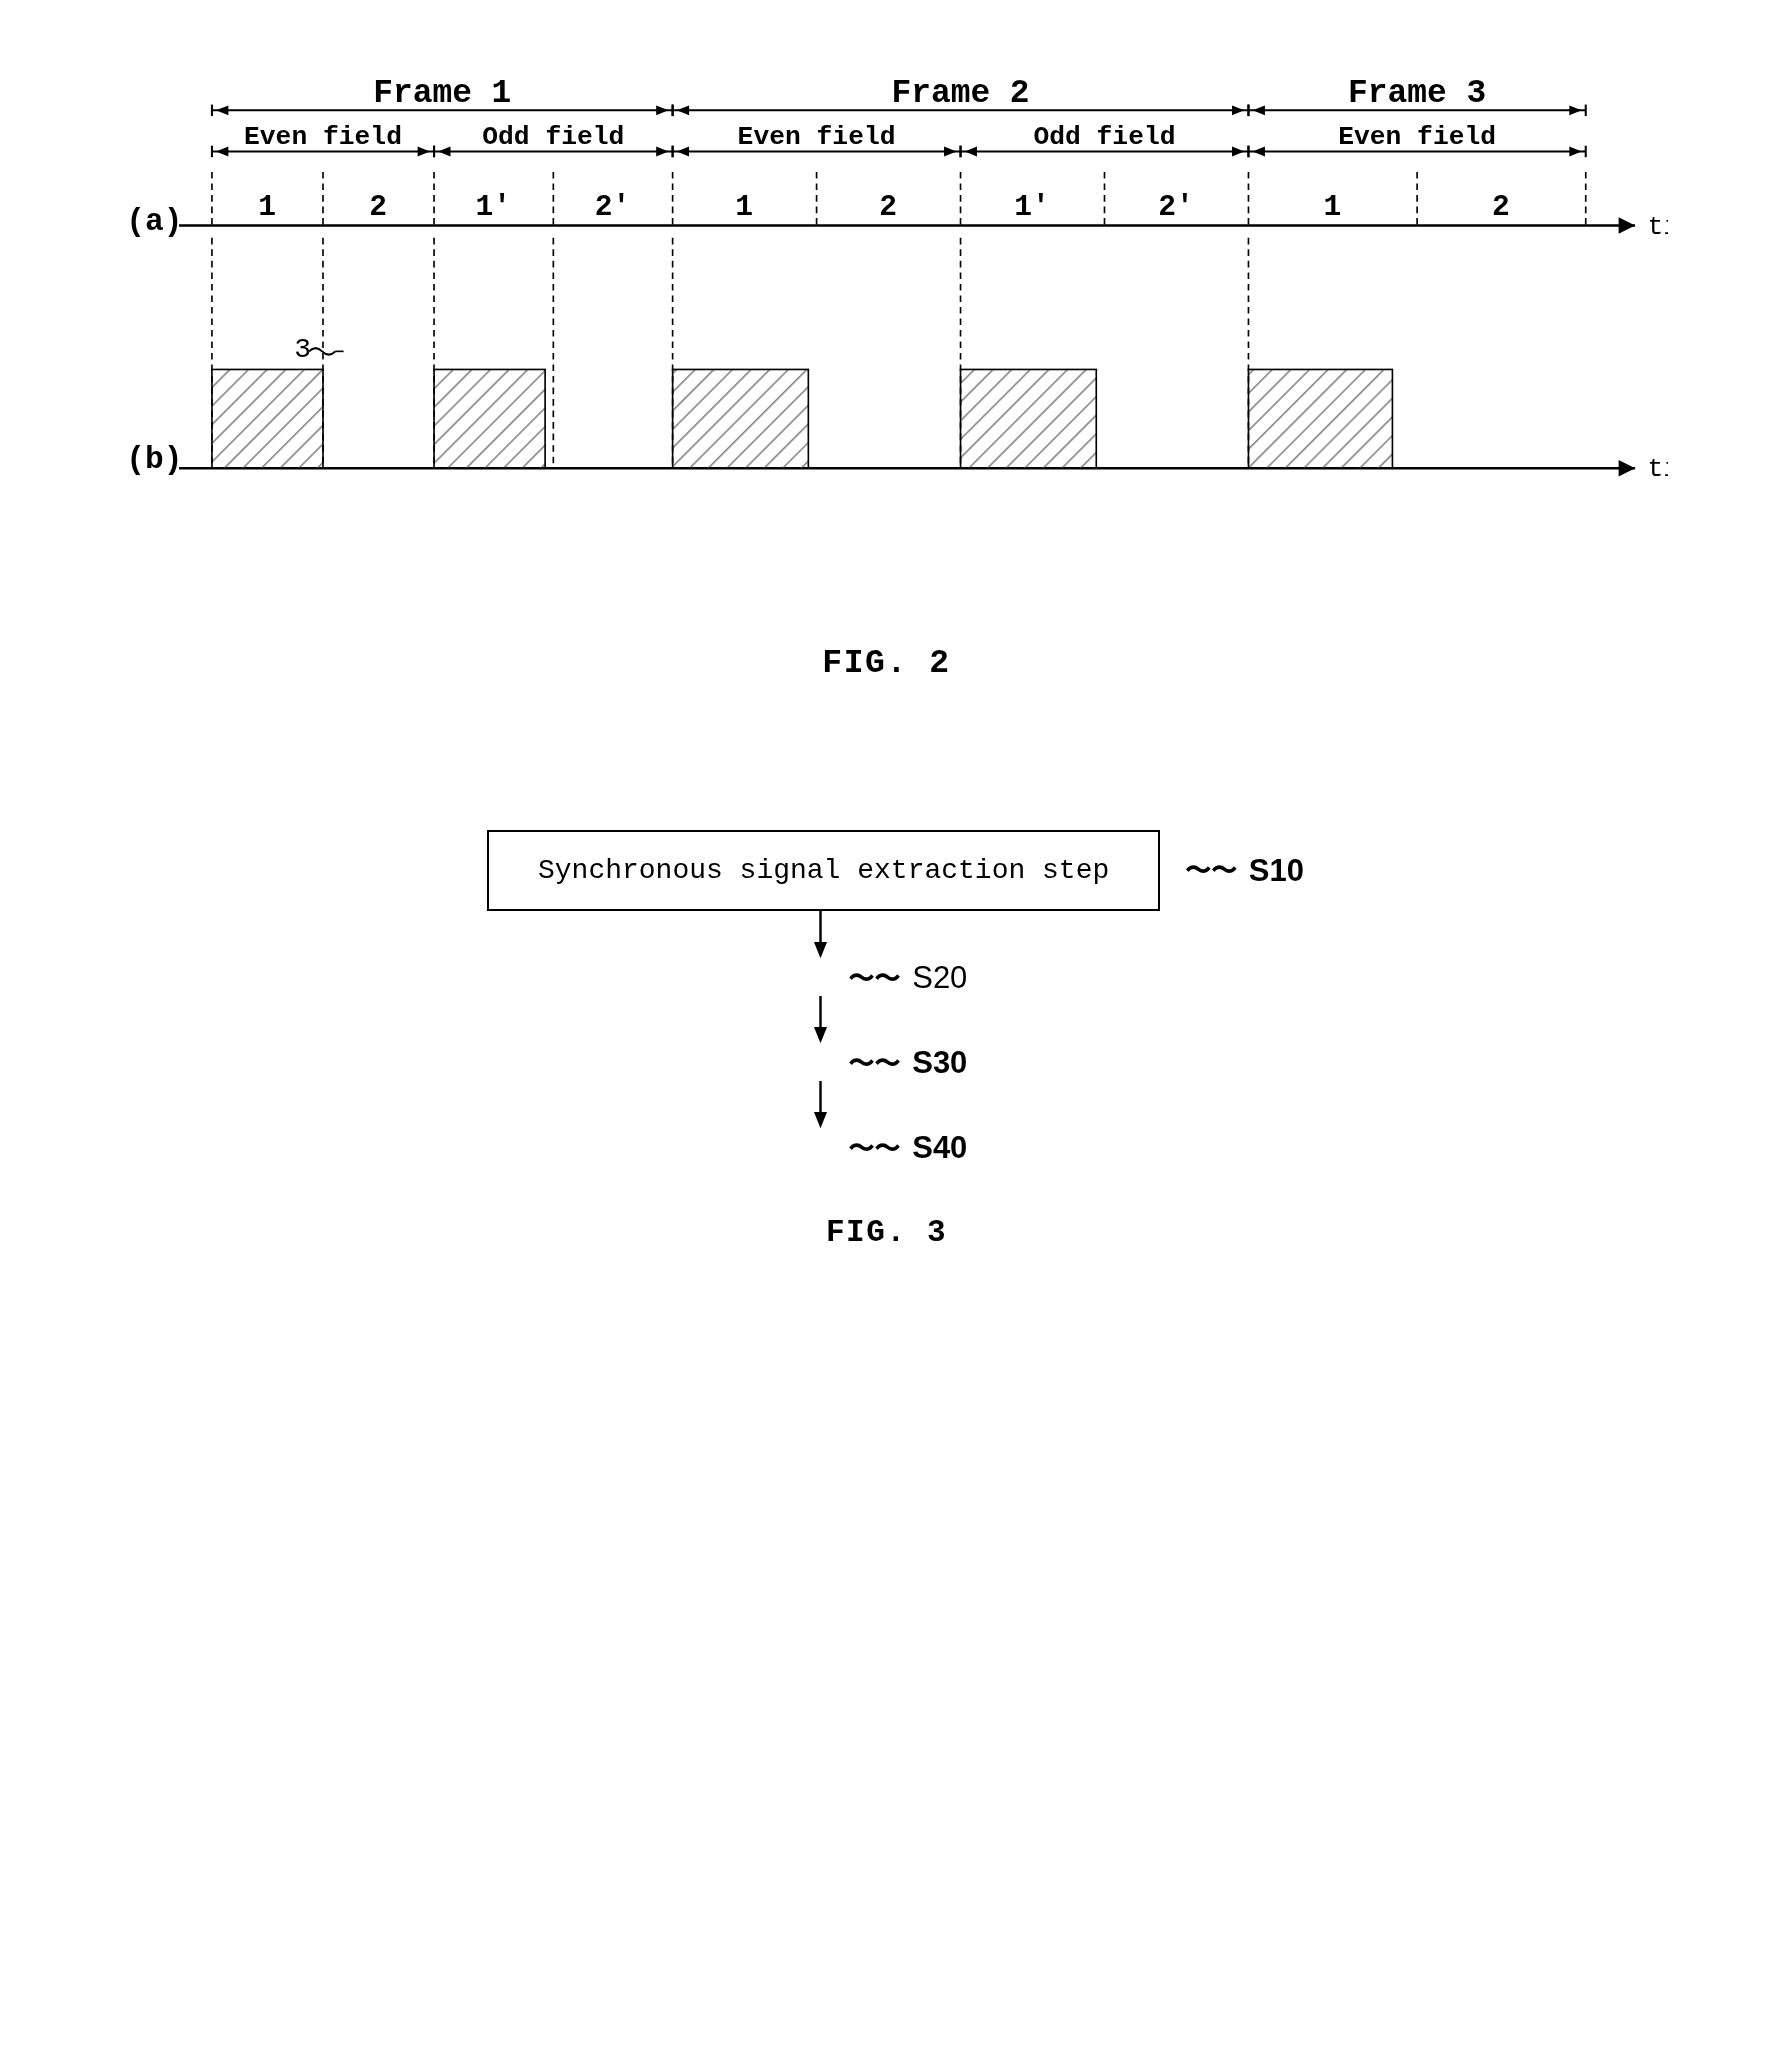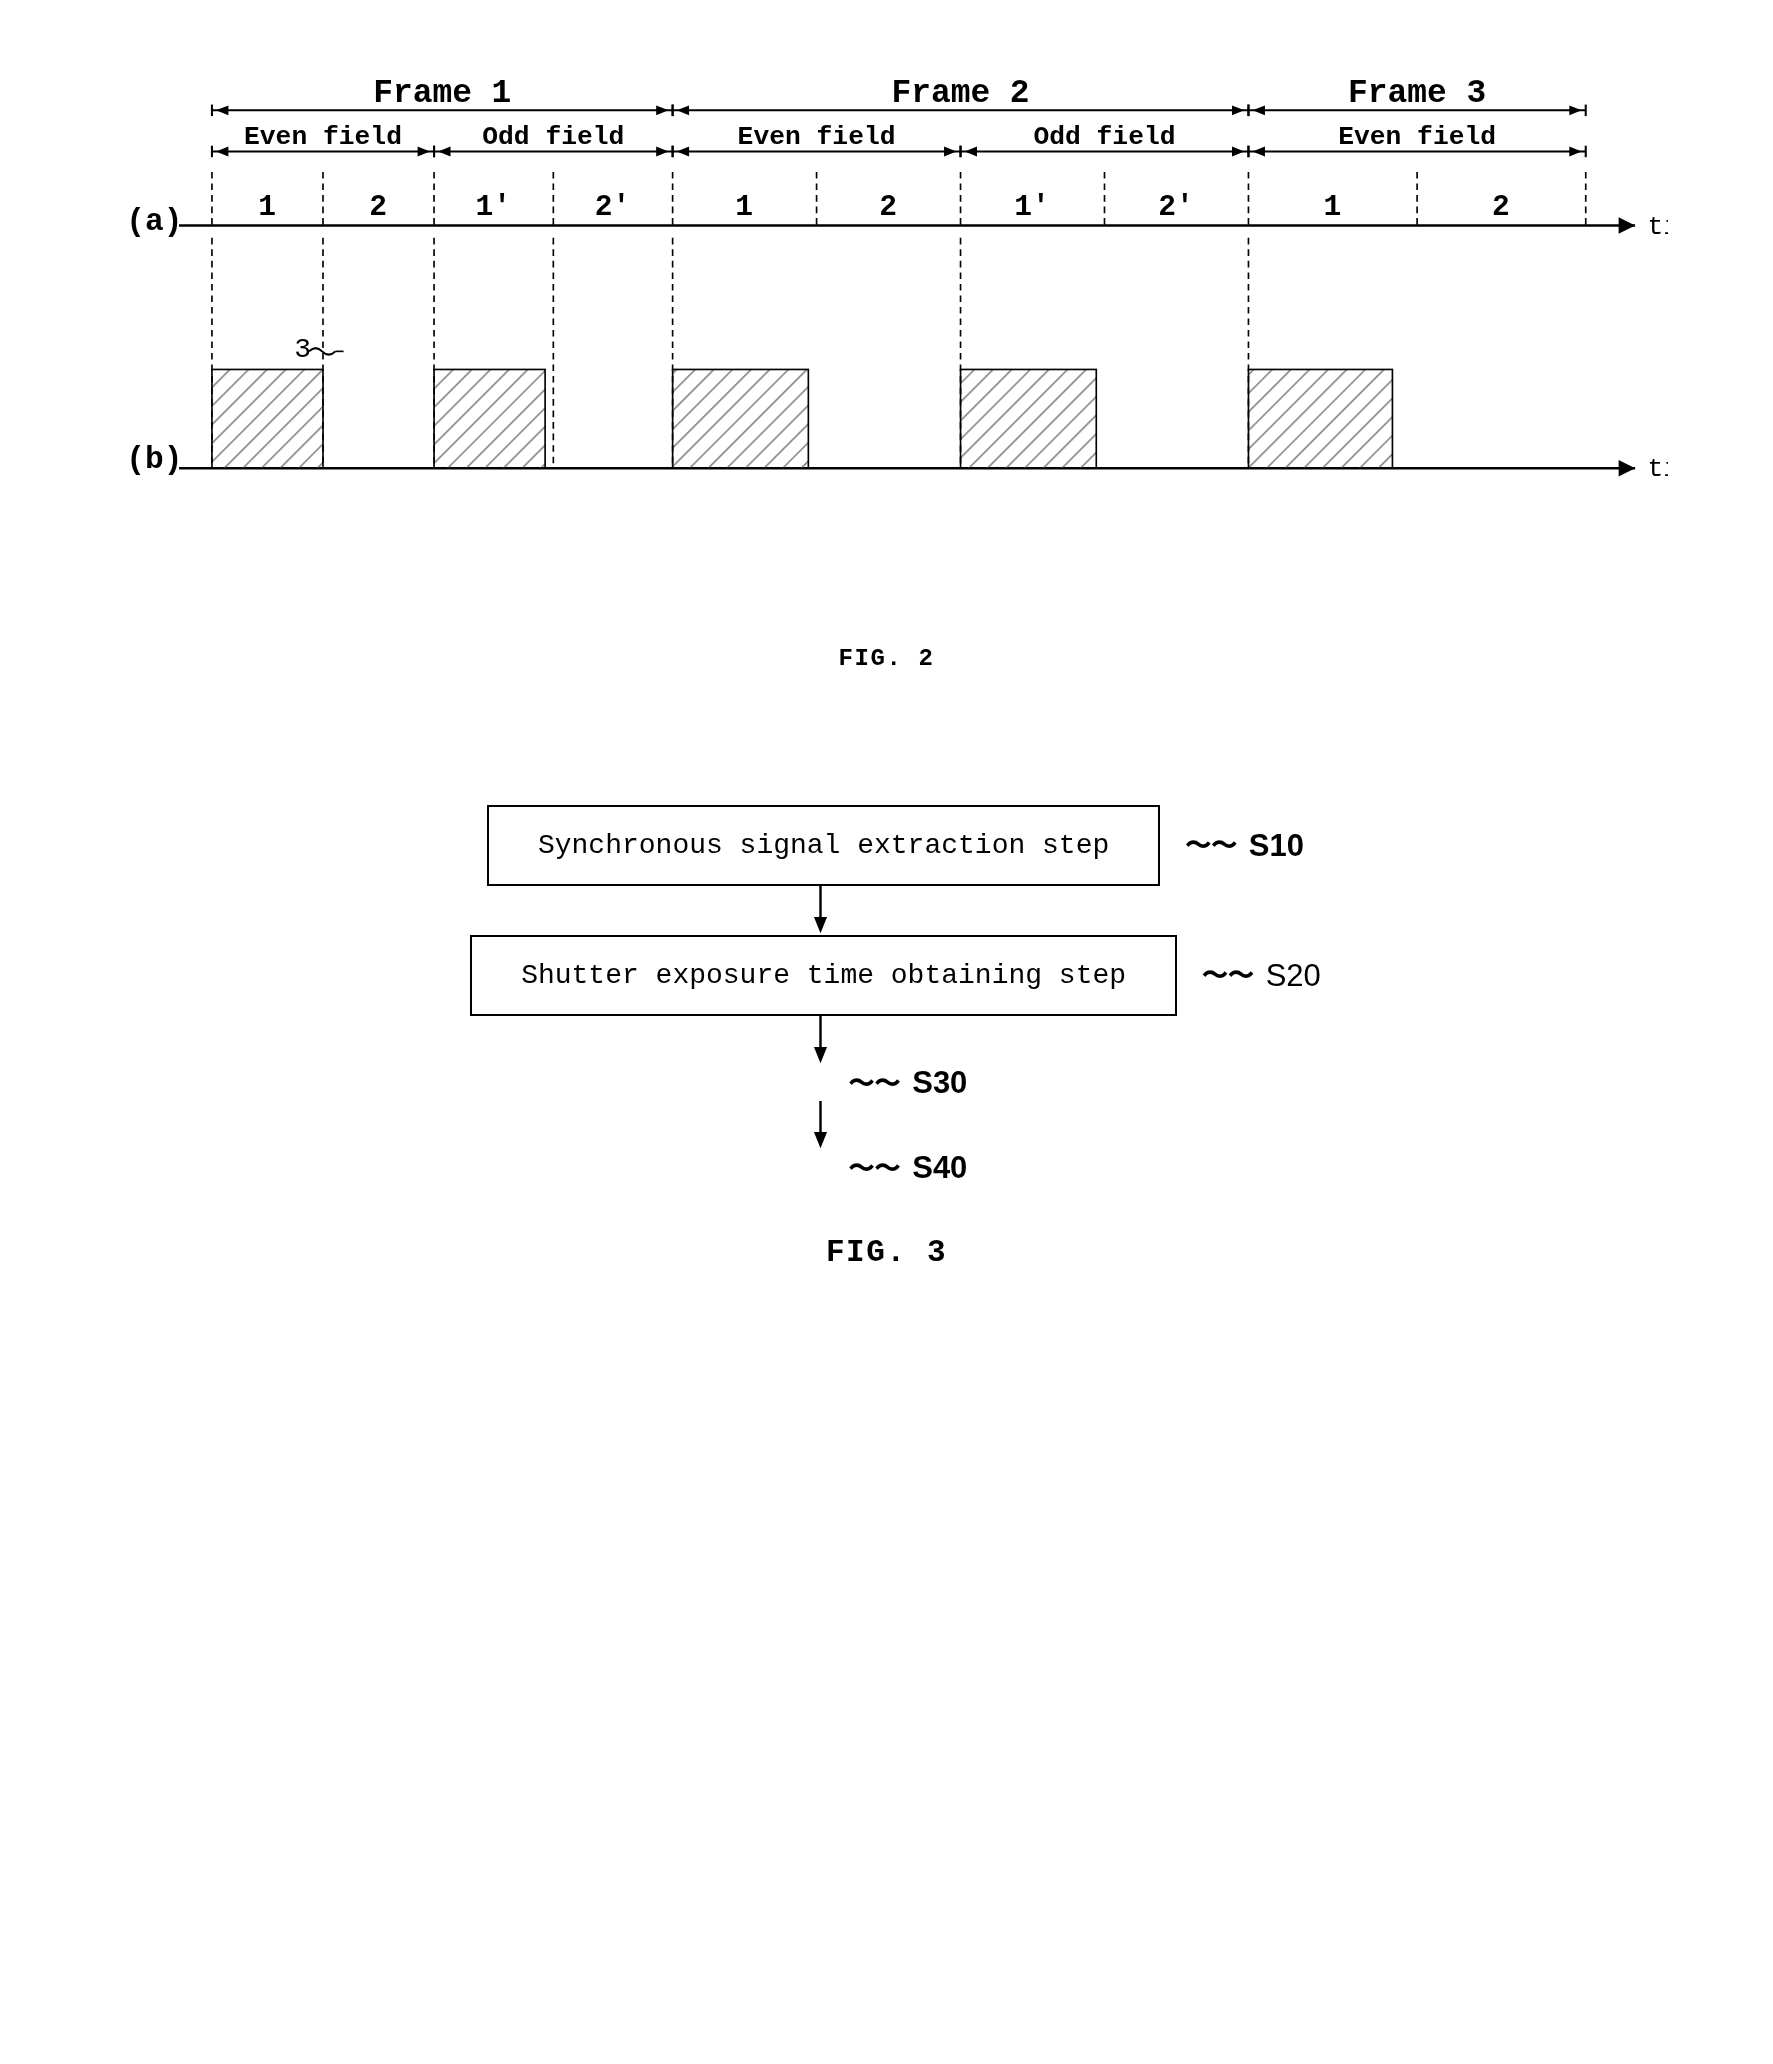--- a/index.html
+++ b/index.html
@@ -26,23 +26,23 @@
 
     
     .fig2-container {
       width: 1563px;
       margin-top: 16.4px;
       position: relative;
     }
 
     .fig2-title {
       text-align: center;
-      font-size: 24px;
+      font-size: 33px;
       font-weight: bold;
-      margin-bottom: 6px;
+      margin-bottom: 21px;
       letter-spacing: 1.6px;
     }
 
     
     .timing-svg {
       width: 1563px;
       height: 576px;
     }
 
     
@@ -267,23 +267,20 @@
       </div>
 
       <div class="arrow-down">
         <svg viewBox="0 0 40 60" width="33" height="49">
           <line x1="20" y1="0" x2="20" y2="45" stroke="#000" stroke-width="3"></line>
           <polygon points="20,58 12,38 28,38" fill="#000"></polygon>
         </svg>
       </div>
 
       <div class="flow-row">
-        <div class="flow-box">
-          <span>Shutter exposure time obtaining step</span>
-        </div>
         <div class="flow-label">
           <span class="squiggle">〜〜</span>
           <span style="font-weight:normal;">S20</span>
         </div>
       </div>
 
       <div class="arrow-down">
         <svg viewBox="0 0 40 60" width="33" height="49">
           <line x1="20" y1="0" x2="20" y2="45" stroke="#000" stroke-width="3"></line>
           <polygon points="20,58 12,38 28,38" fill="#000"></polygon>

